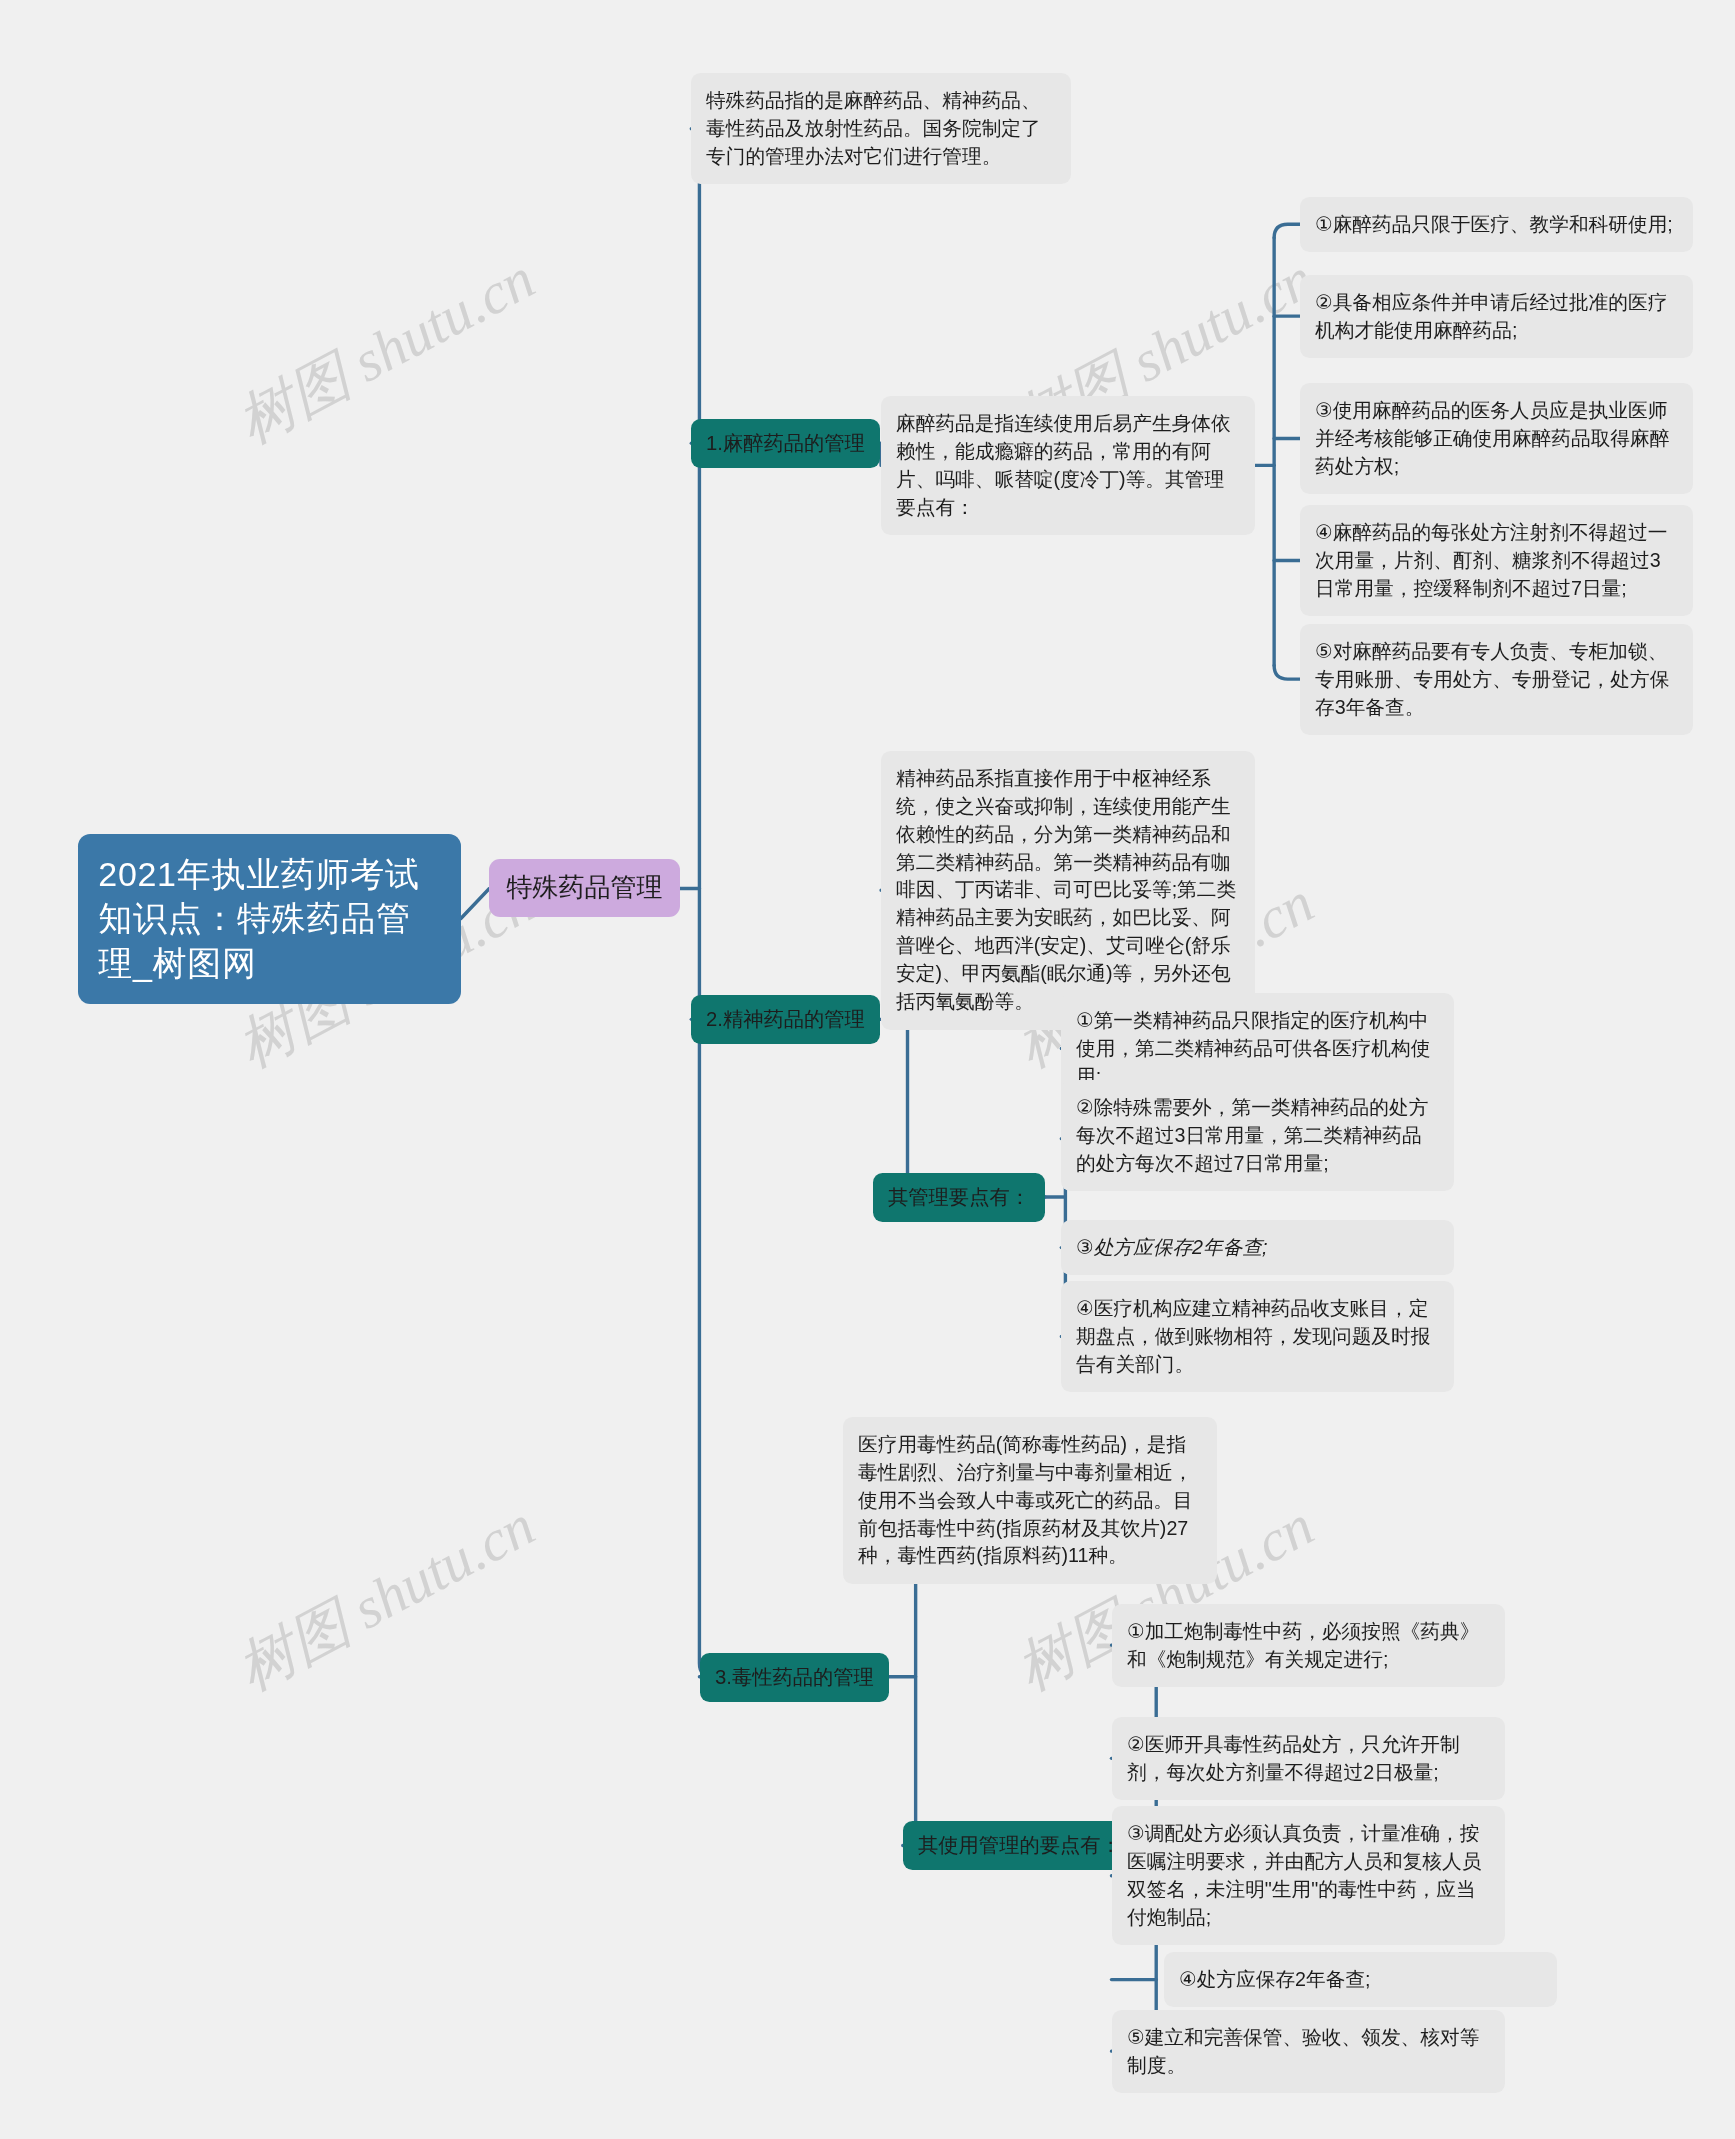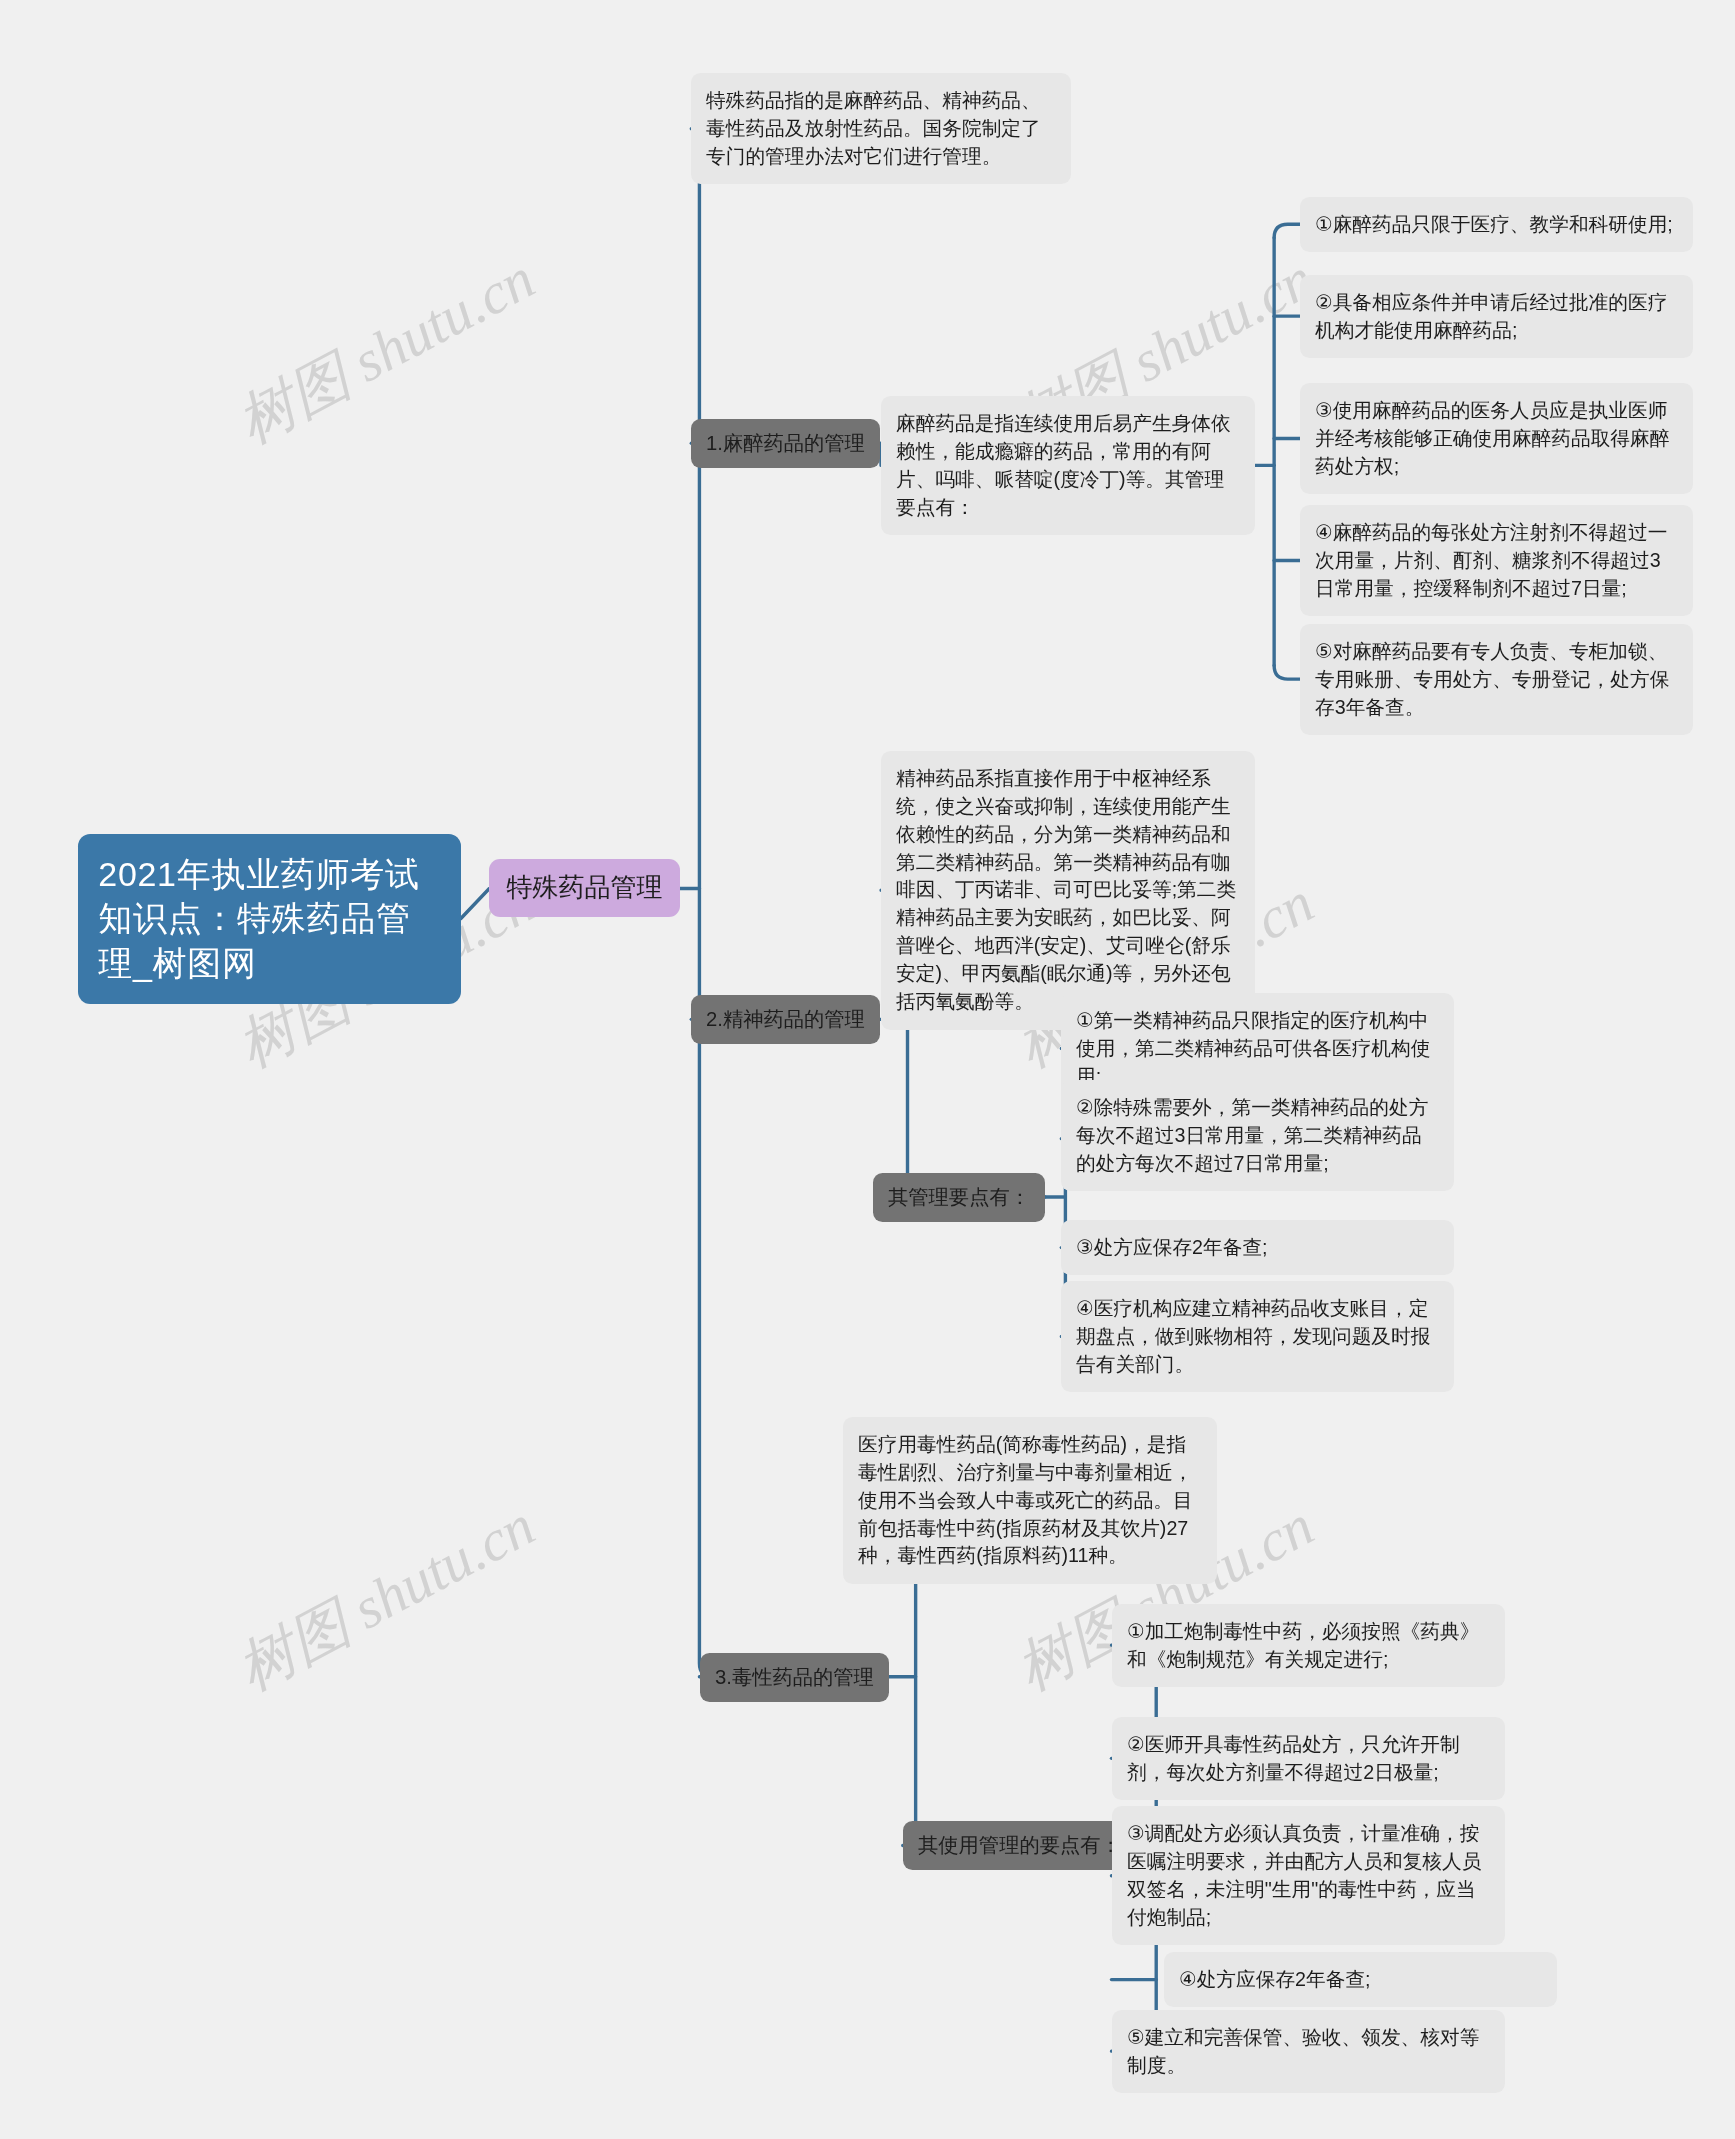--- a/index.html
+++ b/index.html
@@ -79,21 +79,21 @@
   .level1 {
     background: #cdaade;
     border-radius: 11px;
     font-size: 26px;
     line-height: 1.3;
     padding: 12.2px 17.6px;
     white-space: nowrap;
   }
 
   .level2 {
-    background: #737373;
+    background: #0f766e;
     border-radius: 9.5px;
     font-size: 20.3px;
     line-height: 1.32;
     padding: 11px 15px;
     white-space: nowrap;
   }
 
   .leaf {
     background: #e7e7e7;
     border-radius: 9.5px;
@@ -231,21 +231,21 @@
   </div>
 
   <div class="node leaf" style="left:1061px; top:993px; width:393px;">
     <span>①第一类精神药品只限指定的医疗机构中使用，第二类精神药品可供各医疗机构使用;</span>
   </div>
 
   <div class="node leaf" style="left:1061px; top:1080px; width:393px;">
     <span>②除特殊需要外，第一类精神药品的处方每次不超过3日常用量，第二类精神药品的处方每次不超过7日常用量;</span>
   </div>
 
-  <div class="node leaf" style="left:1061px; top:1220px; width:393px;">
+  <div class="node leaf" style="left:1061px; top:1220px; width:393px;font-style:italic;">
     <span>③处方应保存2年备查;</span>
   </div>
 
   <div class="node leaf" style="left:1061px; top:1281px; width:393px;">
     <span>④医疗机构应建立精神药品收支账目，定期盘点，做到账物相符，发现问题及时报告有关部门。</span>
   </div>
 
   <div class="node level2" style="left:700px; top:1653px;">
     <span>3.毒性药品的管理</span>
   </div>

